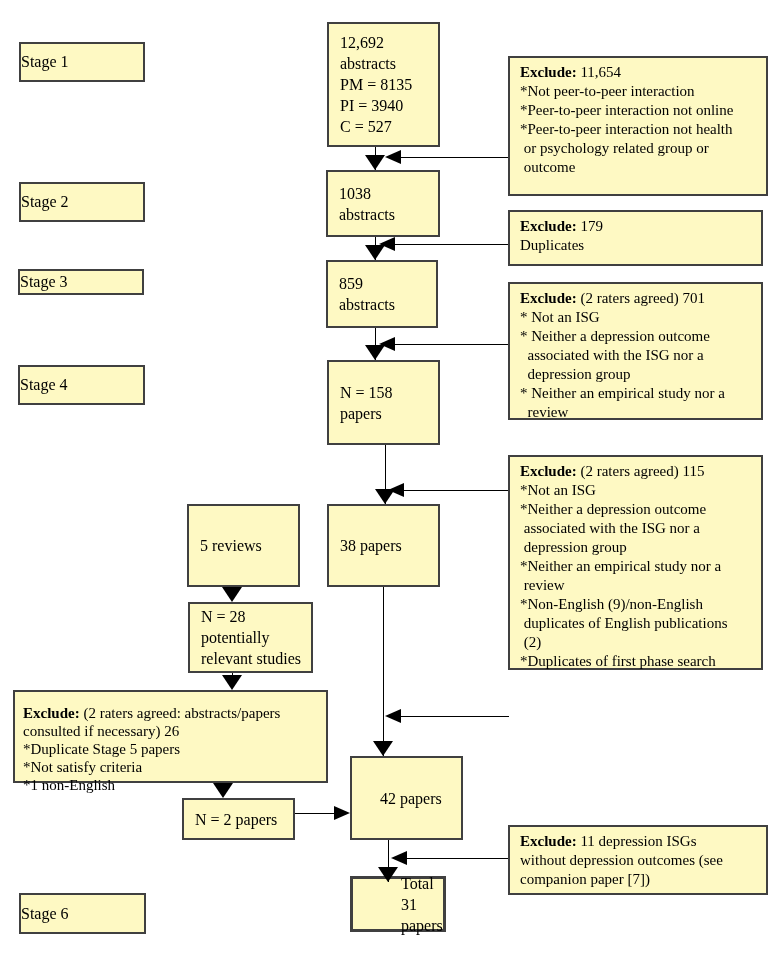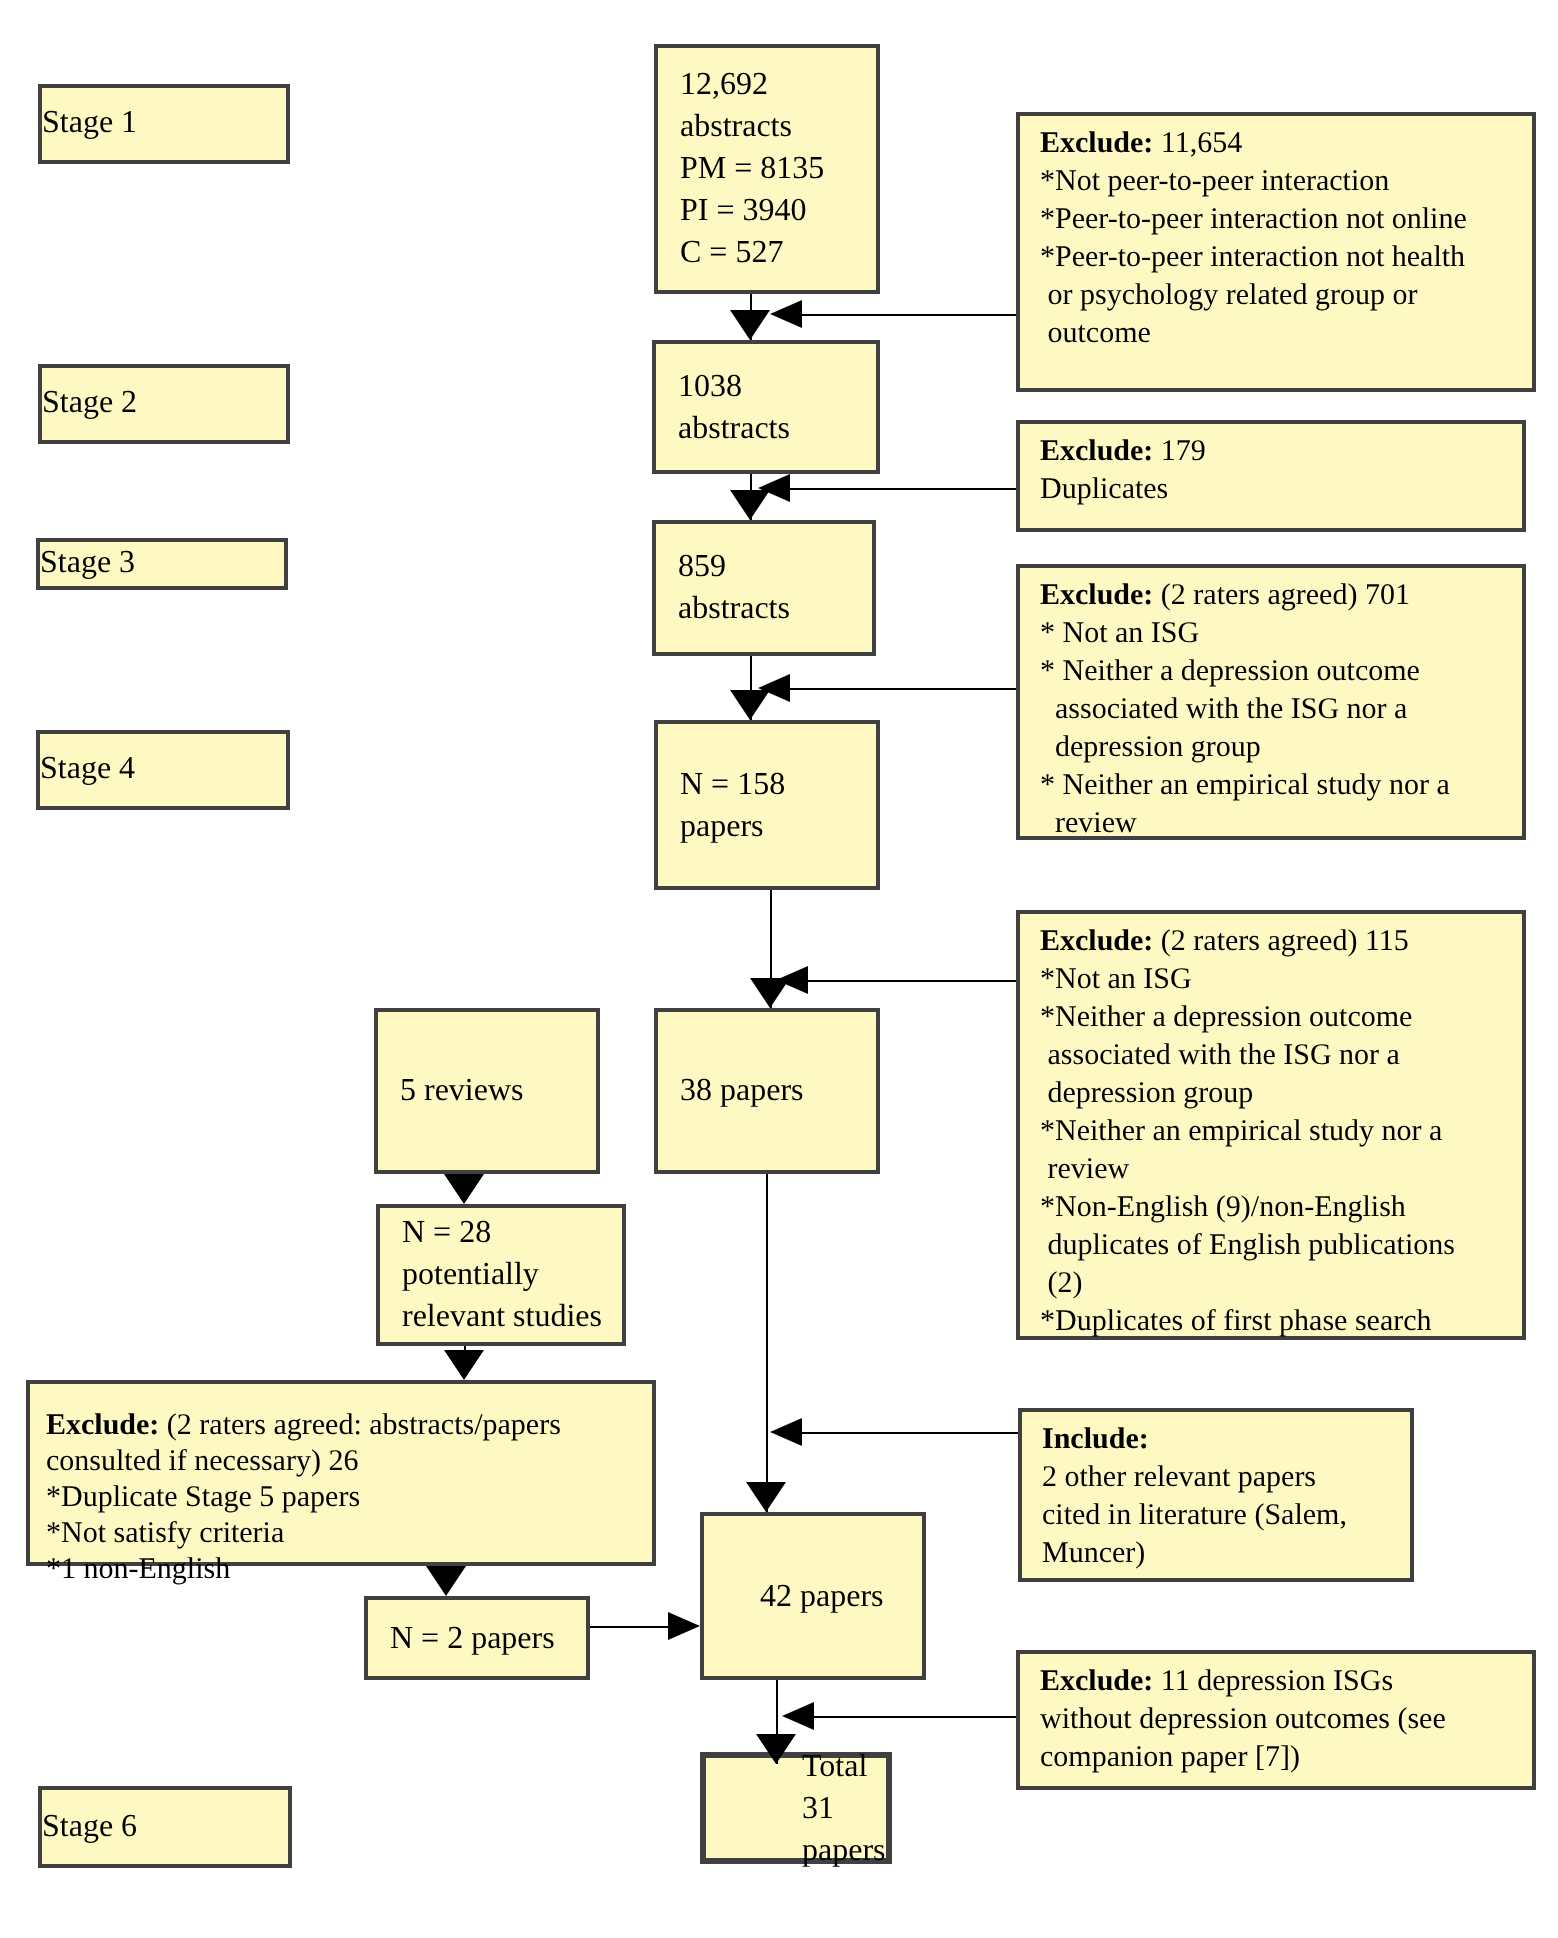--- a/index.html
+++ b/index.html
@@ -82,24 +82,20 @@
  duplicates of English publications
  (2)
 *Duplicates of first phase search</span></div>
 
   <div class="box note" style="left:13px;top:690px;width:315px;height:93px;line-height:18px;padding-top:12px;padding-left:8px;"><b>Exclude:</b><span> (2 raters agreed: abstracts/papers
 consulted if necessary) 26
 *Duplicate Stage 5 papers
 *Not satisfy criteria
 *1 non-English</span></div>
 
-  <div class="box note" style="left:509px;top:704px;width:198px;height:87px;"><b>Include:</b><span>
-2 other relevant papers
-cited in literature (Salem,
-Muncer)</span></div>
 
   <div class="box note" style="left:508px;top:825px;width:260px;height:70px;"><b>Exclude:</b><span> 11 depression ISGs
 without depression outcomes (see
 companion paper [7])</span></div>
 
   <div class="vline" style="left:375px;top:147px;height:23px;"></div>
   <div class="tri td" style="left:365px;top:155px;"></div>
   <div class="tri tl" style="left:385px;top:150px;"></div>
   <div class="hline" style="left:401px;top:157px;width:107px;"></div>
 

